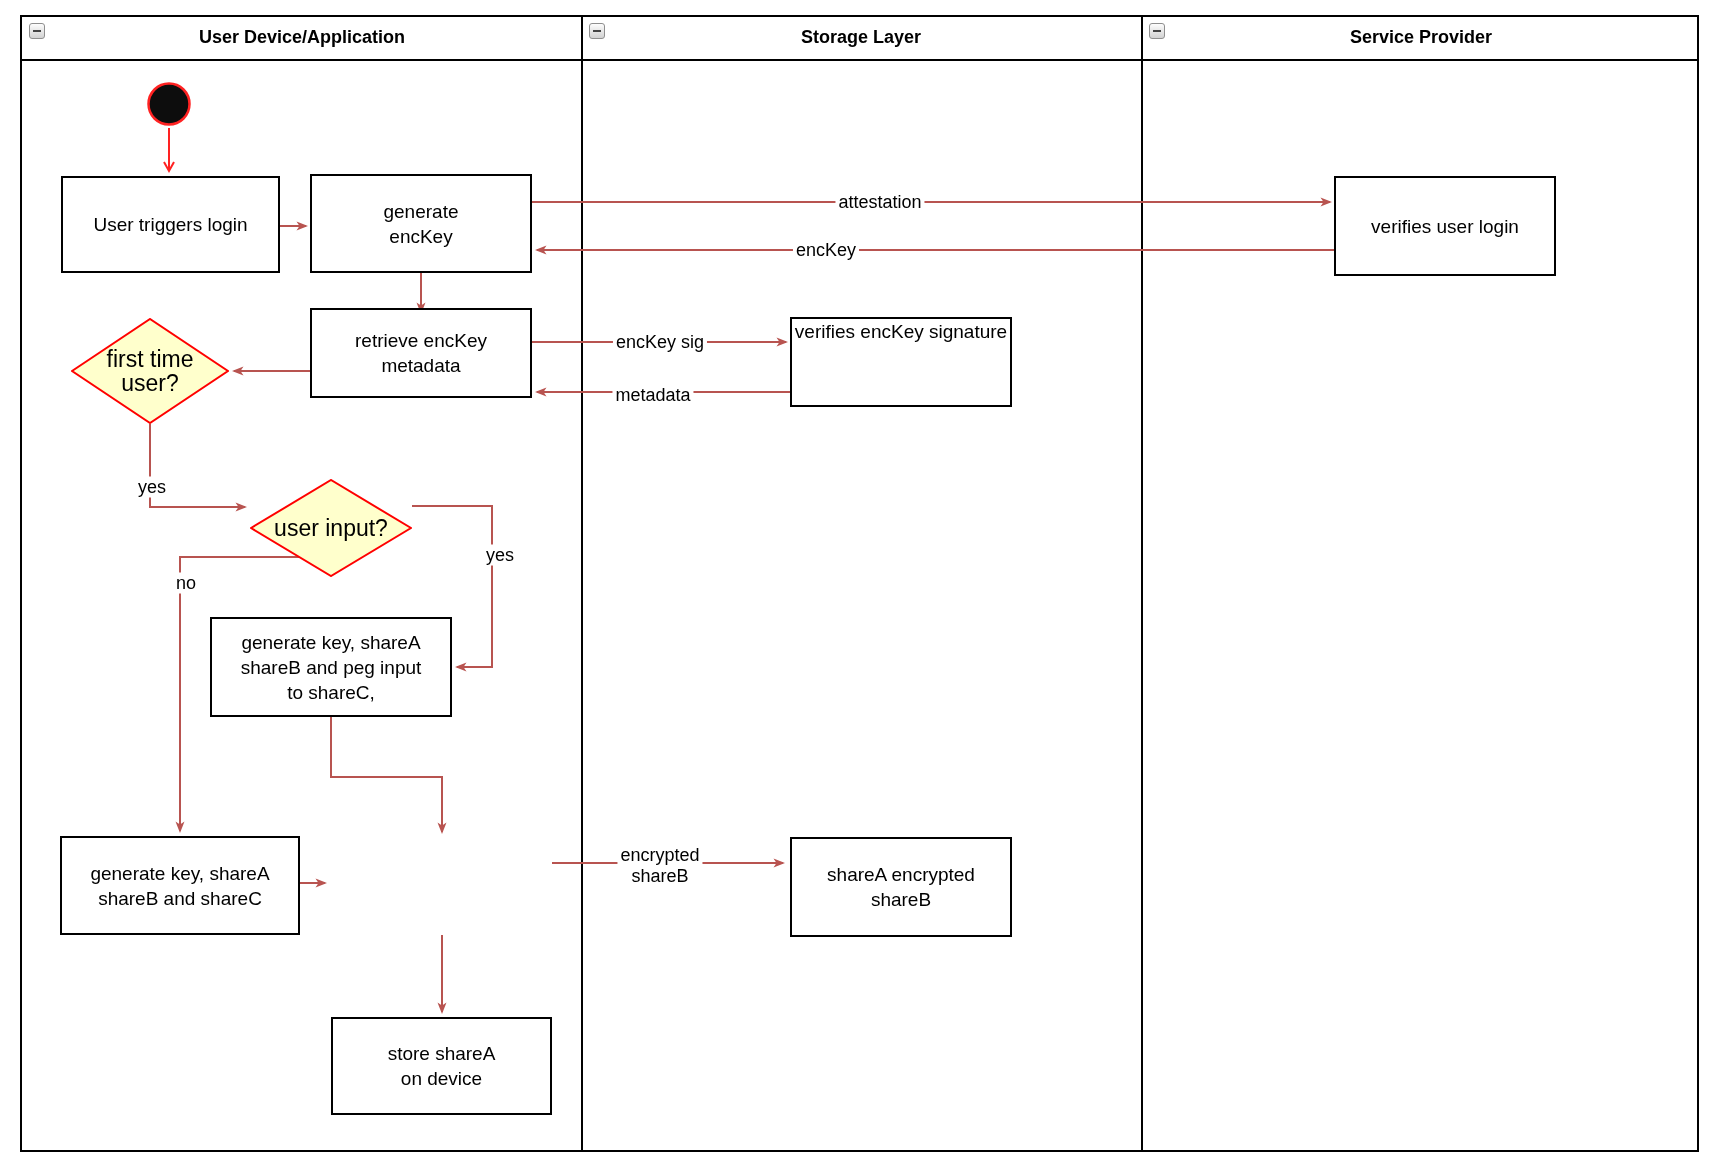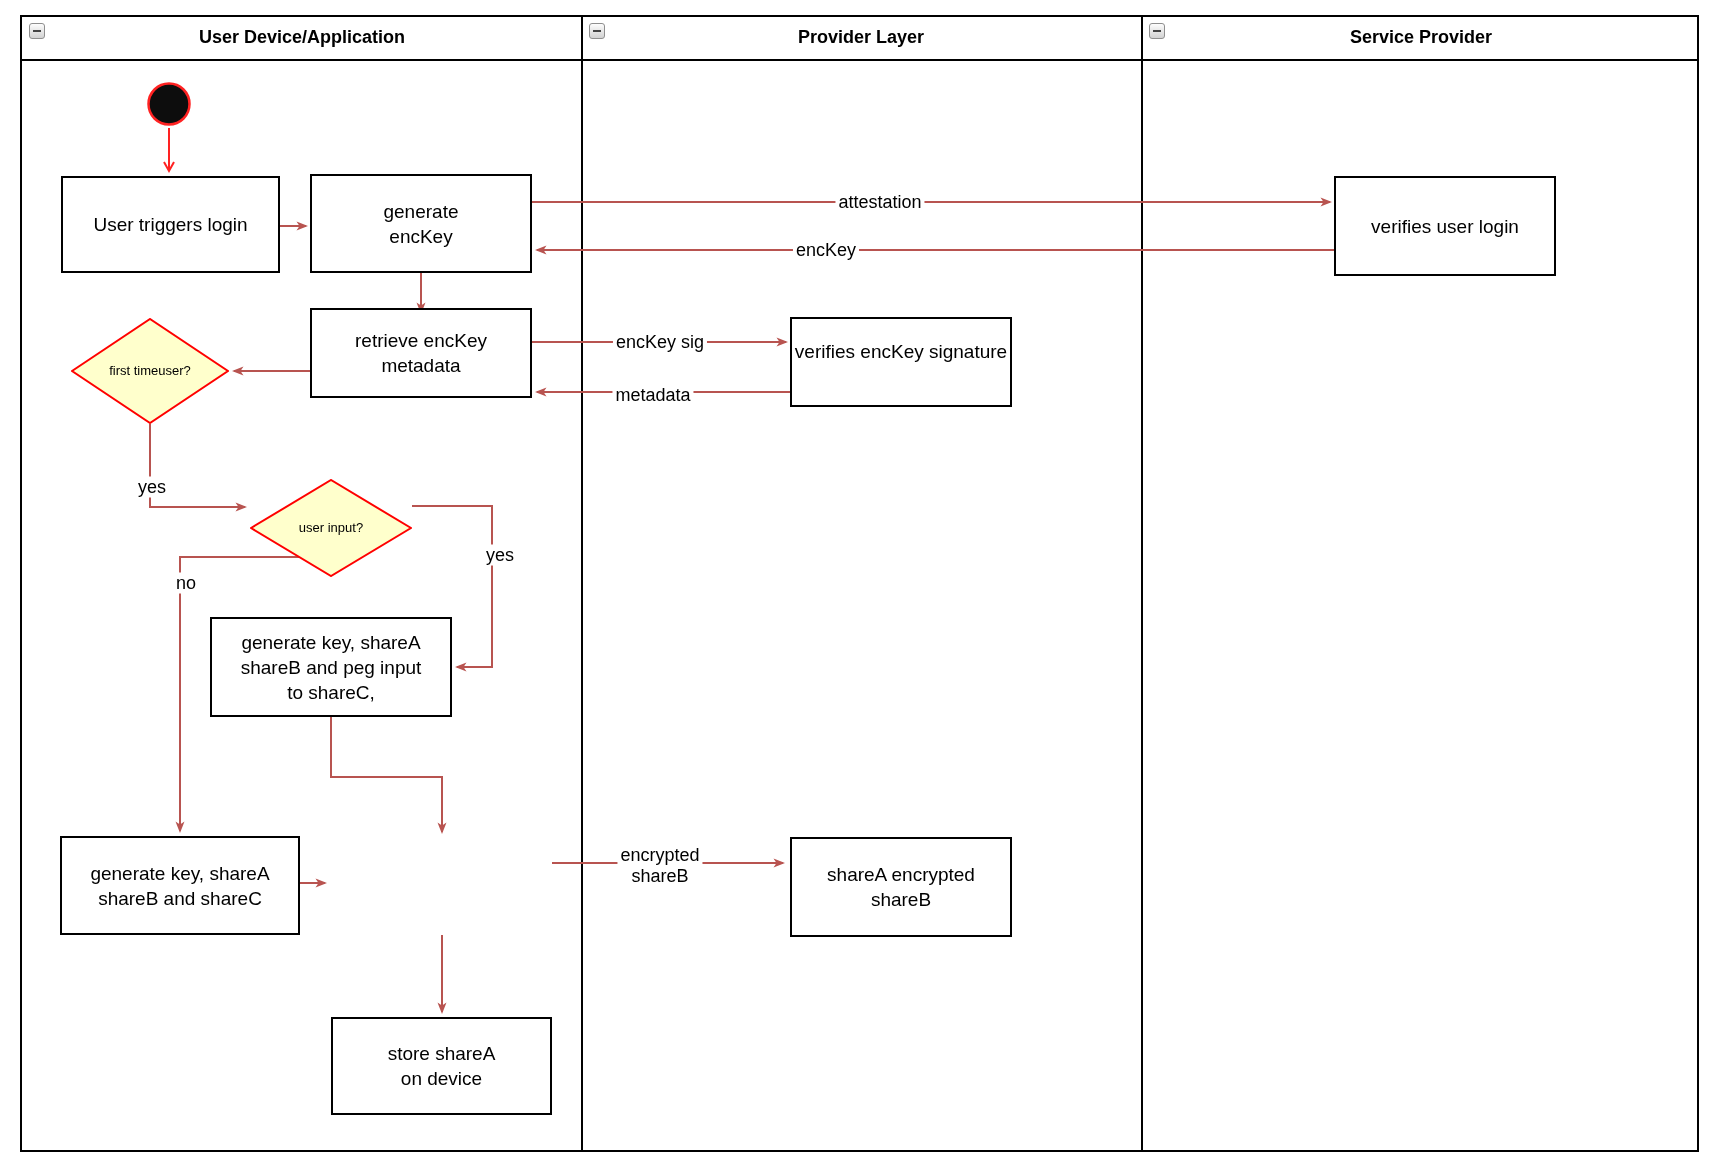--- a/index.html
+++ b/index.html
@@ -15,22 +15,22 @@
                   background:linear-gradient(#fdfdfd,#d2d2d2); display:flex; align-items:center; justify-content:center; }
   .collapse-btn .bar { width:8px; height:2px; background:#444; }
 
   
   svg.connectors { position:absolute; left:0; top:0; width:1720px; height:1170px; }
 
   
   .node { position:absolute; border:2px solid #000; background:#fff; display:flex; flex-direction:column; align-items:center; justify-content:center;
           font-size:19px; line-height:25px; text-align:center; }
   .node .ln { white-space:nowrap; }
-  .diamond { position:absolute; display:flex; flex-direction:row; align-items:center; justify-content:center;
-             font-size:13px; line-height:24px; text-align:center; }
+  .diamond { position:absolute; display:flex; flex-direction:column; justify-content:center;
+             font-size:23px; line-height:24px; text-align:center; }
   .diamond svg { position:absolute; left:0; top:0; width:100%; height:100%; }
   .diamond .ln { position:relative; white-space:nowrap; }
   .start-node { position:absolute; }
 
   
   .edge-label { position:absolute; transform:translate(-50%,-50%); background:#fff; padding:0 3px; font-size:18px; line-height:21px;
                 text-align:center; white-space:nowrap; }
 </style>
 </head>
 <body>
@@ -46,21 +46,21 @@
         <div class="bar"></div>
       </div>
     <div class="collapse-btn" style="left:567px">
         <div class="bar"></div>
       </div>
     <div class="collapse-btn" style="left:1127px">
         <div class="bar"></div>
       </div>
 
     <span class="lane-title" style="left:280px">User Device/Application</span>
-    <span class="lane-title" style="left:839px">Provider Layer</span>
+    <span class="lane-title" style="left:839px">Storage Layer</span>
     <span class="lane-title" style="left:1399px">Service Provider</span>
   </div>
 
   <svg class="connectors" viewBox="0 0 1720 1170">
     <defs>
       <marker id="ah" markerWidth="13" markerHeight="12" refX="10" refY="5" orient="auto" markerUnits="userSpaceOnUse">
         <path d="M0.5,0.5 L12,5 L0.5,9.5 L3.5,5 Z" fill="#B85450"></path>
       </marker>
       <marker id="ahred" markerWidth="14" markerHeight="14" refX="9" refY="6" orient="auto" markerUnits="userSpaceOnUse">
         <path d="M1,1 L10,6 L1,11" fill="none" stroke="#FF2222" stroke-width="2"></path>
@@ -109,21 +109,21 @@
   </div>
   <div class="node" style="left:60px;  top:836px; width:240px; height:99px">
     <span class="ln">generate key, shareA</span>
     <span class="ln">shareB and shareC</span>
   </div>
   <div class="node" style="left:331px; top:1017px; width:221px; height:98px">
     <span class="ln">store shareA</span>
     <span class="ln">on device</span>
   </div>
 
-  <div class="node" style="left:790px; top:317px; width:222px; height:90px; justify-content:center; padding-bottom:22px">
+  <div class="node" style="left:790px; top:317px; width:222px; height:90px; justify-content:flex-start; padding-bottom:22px">
     <span class="ln">verifies encKey signature</span>
   </div>
   <div class="node" style="left:790px; top:837px; width:222px; height:100px">
     <span class="ln">shareA encrypted</span>
     <span class="ln">shareB</span>
   </div>
 
   <div class="node" style="left:1334px; top:176px; width:222px; height:100px">
     <span class="ln">verifies user login</span>
   </div>

